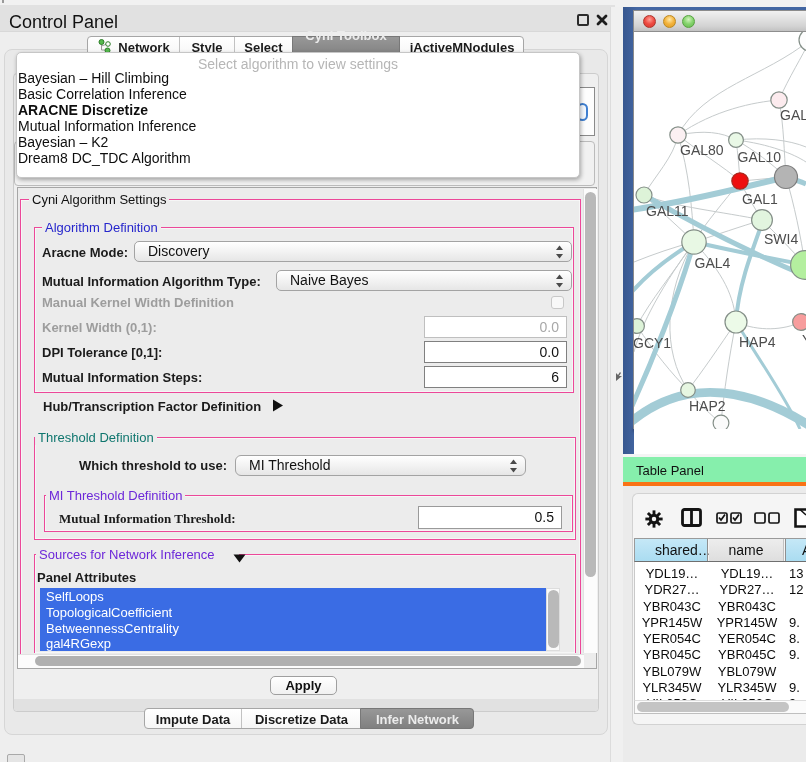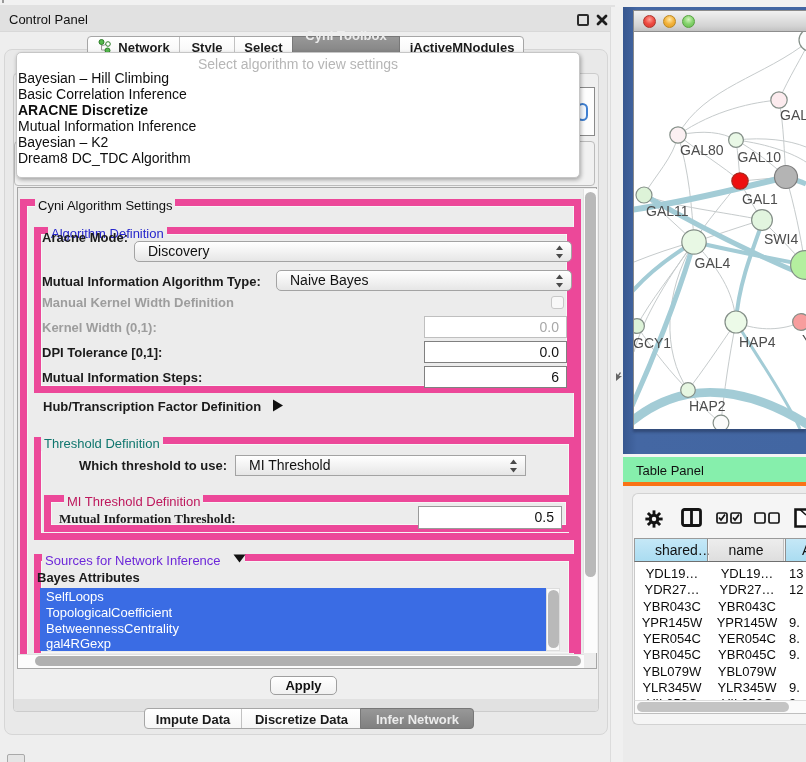--- a/index.html
+++ b/index.html
@@ -11,34 +11,34 @@
 .combo {
   position:absolute; height:21px; border:1px solid #a3a3a3; border-radius:5px;
   background:linear-gradient(#ffffff,#f4f4f4 45%,#e6e6e6);
   font-size:14px; color:#111; line-height:19px; padding-left:13px; white-space:nowrap;
 }
 .combo .arr { position:absolute; right:7px; top:3px; width:9px; height:14px; }
 .tfield {
   position:absolute; height:22px; background:#fff; font-size:14px; color:#111;
   text-align:right; padding-right:7px; line-height:20px;
 }
-.group { position:absolute; border:7px solid #ec4899; box-shadow:inset 0 0 0 0.5px #fff; }
+.group { position:absolute; border:1px solid #ec4899; box-shadow:inset 0 0 0 0.5px #fff; }
 .gtitle { position:absolute; top:-8px; background:#ececec; padding:0 3px; font-size:13px; line-height:15px; white-space:nowrap; }
 .seg { position:absolute; font-size:13px; font-weight:bold; color:#1b1b1b; text-align:center; }
 </style>
 </head>
 <body>
 
 <div class="abs" style="left:0;top:0;width:610px;height:762px;background:#eeeeee;"></div>
 
 <div class="abs" style="left:0;top:0;width:806px;height:7px;background:#f1f1f1;"></div>
 <div class="abs" style="left:2px;top:0;width:2px;height:3px;background:#9a9a9a;"></div>
 
 <div class="abs" style="left:0;top:5px;width:615px;height:27px;background:#e1e1e1;border-bottom:1px solid #d8d8d8;">
-  <div class="abs" style="left:9px;top:7px;font-size:13px;color:#111;">Control Panel</div>
+  <div class="abs" style="left:9px;top:7px;font-size:18px;color:#111;">Control Panel</div>
   <div class="abs" style="left:577px;top:9px;width:12px;height:12px;border:2px solid #2b2b2b;border-radius:2px;"></div>
   <svg class="abs" style="left:596px;top:9px;" width="12" height="12" viewBox="0 0 12 12">
     <path d="M2 2 L10 10 M10 2 L2 10" stroke="#1c1c1c" stroke-width="2.8" stroke-linecap="round"></path>
   </svg>
 </div>
 
 <div class="abs" style="left:4px;top:49px;width:604px;height:686px;border-radius:8px;background:#e9e9e9;border:1px solid #d6d6d6;"></div>
 
 <div class="abs" style="left:13px;top:73px;width:586px;height:639px;border-radius:4px;background:#efefef;border:1px solid #cccccc;"></div>
 <div class="abs" style="left:14px;top:699px;width:584px;height:12px;border-radius:0 0 4px 4px;background:#e1e1e1;"></div>
@@ -73,21 +73,21 @@
 <div class="abs" style="left:583px;top:189px;width:14px;height:464px;background:#fcfcfc;border-left:1px solid #e2e2e2;"></div>
 <div class="abs" style="left:585px;top:192px;width:11px;height:385px;background:#b9b9b9;border-radius:6px;"></div>
 
 <div class="abs" style="left:18px;top:654px;width:566px;height:14px;background:#fcfcfc;border-top:1px solid #e2e2e2;"></div>
 <div class="abs" style="left:35px;top:656px;width:546px;height:10px;background:#b0b0b0;border-radius:5px;"></div>
 
 <div class="group" style="left:34px;top:227px;width:540px;height:166px;">
   <div class="gtitle" style="left:7px;color:#2626cc;">Algorithm Definition</div>
 </div>
 
-<div class="lbl" style="left:42px;top:230px;">Aracne Mode:</div>
+<div class="lbl" style="left:42px;top:245px;">Aracne Mode:</div>
 <div class="combo" style="left:134px;top:241px;width:438px;">Discovery
   <svg class="arr" viewBox="0 0 9 14">
       <path d="M4.5 0.5 L8 5 L1 5 Z" fill="#4a4a4a"></path>
       <path d="M4.5 13.5 L1 9 L8 9 Z" fill="#4a4a4a"></path>
     </svg>
 </div>
 
 <div class="lbl" style="left:42px;top:274px;">Mutual Information Algorithm Type:</div>
 <div class="combo" style="left:276px;top:270px;width:296px;">Naive Bayes
   <svg class="arr" viewBox="0 0 9 14">
@@ -110,40 +110,40 @@
 
 <div class="lbl" style="left:43px;top:399px;">Hub/Transcription Factor Definition</div>
 <svg class="abs" style="left:271px;top:399px;" width="13" height="13" viewBox="0 0 13 13">
     <path d="M2 0.5 L12 6.5 L2 12.5 Z" fill="#111"></path>
   </svg>
 
 <div class="group" style="left:34px;top:437px;width:542px;height:103px;">
   <div class="gtitle" style="left:0px;color:#0f766e;">Threshold Definition</div>
 </div>
 <div class="lbl" style="left:79px;top:458px;">Which threshold to use:</div>
-<div class="combo" style="left:235px;top:455px;width:291px;border-radius:0;">MI Threshold
+<div class="combo" style="left:235px;top:455px;width:291px;border-radius:6px;">MI Threshold
   <svg class="arr" viewBox="0 0 9 14">
       <path d="M4.5 0.5 L8 5 L1 5 Z" fill="#4a4a4a"></path>
       <path d="M4.5 13.5 L1 9 L8 9 Z" fill="#4a4a4a"></path>
     </svg>
 </div>
 
 <div class="group" style="left:44px;top:495px;width:529px;height:37px;">
-  <div class="gtitle" style="left:13px;color:#be185d;">MI Threshold Definition</div>
+  <div class="gtitle" style="left:1px;color:#6d28d9;">MI Threshold Definition</div>
 </div>
 <div class="lbl" style="left:59px;top:511px;font-family:Liberation Serif, serif;">Mutual Information Threshold:</div>
 <div class="tfield" style="left:418px;top:506px;width:144px;height:23px;line-height:21px;border:1px solid #9a9a9a;">0.5</div>
 
 <div class="group" style="left:34px;top:554px;width:542px;height:99px;border-bottom:none;">
   <div class="gtitle" style="left:1px;color:#6d28d9;padding-right:24px;">Sources for Network Inference</div>
 </div>
 <svg class="abs" style="left:233px;top:554px;" width="13" height="9" viewBox="0 0 13 9">
     <path d="M0.5 0.5 L12.5 0.5 L6.5 8.5 Z" fill="#111"></path>
   </svg>
-<div class="lbl" style="left:37px;top:570px;">Bayes Attributes</div>
+<div class="lbl" style="left:37px;top:570px;">Panel Attributes</div>
 <div class="abs" style="left:40px;top:588px;width:506px;height:63px;background:#3a6ce4;"></div>
 <div class="abs" style="left:46px;top:589px;font-size:13px;color:#fff;line-height:15.75px;">SelfLoops<br>TopologicalCoefficient<br>BetweennessCentrality<br>gal4RGexp</div>
 <div class="abs" style="left:546px;top:588px;width:14px;height:63px;background:#fafafa;border:1px solid #dddddd;"></div>
 <div class="abs" style="left:547.5px;top:590px;width:11px;height:58px;background:#b9b9b9;border-radius:6px;"></div>
 
 <div class="abs" style="left:270px;top:676px;width:67px;height:19px;border:1px solid #9f9f9f;border-radius:5px;background:linear-gradient(#ffffff,#f1f1f1);text-align:center;font-size:13px;font-weight:bold;line-height:17px;color:#111;">Apply</div>
 
 <div class="abs" style="left:144px;top:708px;width:330px;height:21px;border:1px solid #a6a6a6;border-radius:4px;background:linear-gradient(#ffffff,#f6f6f6);"></div>
 <div class="abs" style="left:360px;top:708px;width:114px;height:21px;background:linear-gradient(#989898,#808080);border:1px solid #787878;border-radius:0 4px 4px 0;"></div>
 <div class="abs" style="left:241px;top:709px;width:1px;height:19px;background:#c2c2c2;"></div>
@@ -171,21 +171,21 @@
 
 <div class="abs" style="left:623px;top:7px;width:183px;height:447px;background:linear-gradient(90deg,#37578f,#4467a3 14px,#4266a2);"></div>
 <div class="abs" style="left:633px;top:428px;width:173px;height:4px;background:rgba(25,38,68,0.5);filter:blur(1.5px);"></div>
 
 <div class="abs" style="left:633px;top:10px;width:173px;height:419px;border:1px solid #8b8b8b;border-right:none;">
   <div class="abs" style="left:0;top:0;width:172px;height:21px;background:linear-gradient(#f1f1f1,#d3d3d3 75%,#c2c2c2);border-bottom:1px solid #8e8e8e;"></div>
   <div class="abs" style="left:9px;top:4px;width:13px;height:13px;border-radius:50%;background:radial-gradient(circle at 50% 32%,#ff9d94 0%,#ee4a41 50%,#d43a30 100%);border:1px solid #ad352c;"></div>
   <div class="abs" style="left:29px;top:4px;width:13px;height:13px;border-radius:50%;background:radial-gradient(circle at 50% 32%,#ffe9a8 0%,#f3b23a 50%,#dd9c27 100%);border:1px solid #bd891f;"></div>
   <div class="abs" style="left:48px;top:4px;width:13px;height:13px;border-radius:50%;background:radial-gradient(circle at 50% 32%,#d2f3bd 0%,#84d36c 50%,#67b84f 100%);border:1px solid #57a341;"></div>
 
-  <div class="abs" style="left:0;top:21px;width:172px;height:397px;background:#fff;overflow:hidden;">
+  <div class="abs" style="left:0;top:21px;width:172px;height:449px;background:#fff;overflow:hidden;">
     <svg width="172" height="397" viewBox="0 0 172 397">
       <g fill="none" stroke="#c6cbcc" stroke-width="1">
         <path d="M44 103 C 70 55, 130 45, 176 8"></path>
         <path d="M44 103 C 80 78, 120 70, 145 68"></path>
         <path d="M145 68 C 155 45, 168 25, 176 8"></path>
         <path d="M145 68 C 150 95, 150 120, 152 145"></path>
         <path d="M44 103 C 70 98, 88 100, 102 108"></path>
         <path d="M44 103 C 65 120, 90 135, 106 149"></path>
         <path d="M44 103 C 55 140, 58 175, 60 210"></path>
         <path d="M44 103 C 40 125, 20 145, 10 163"></path>

